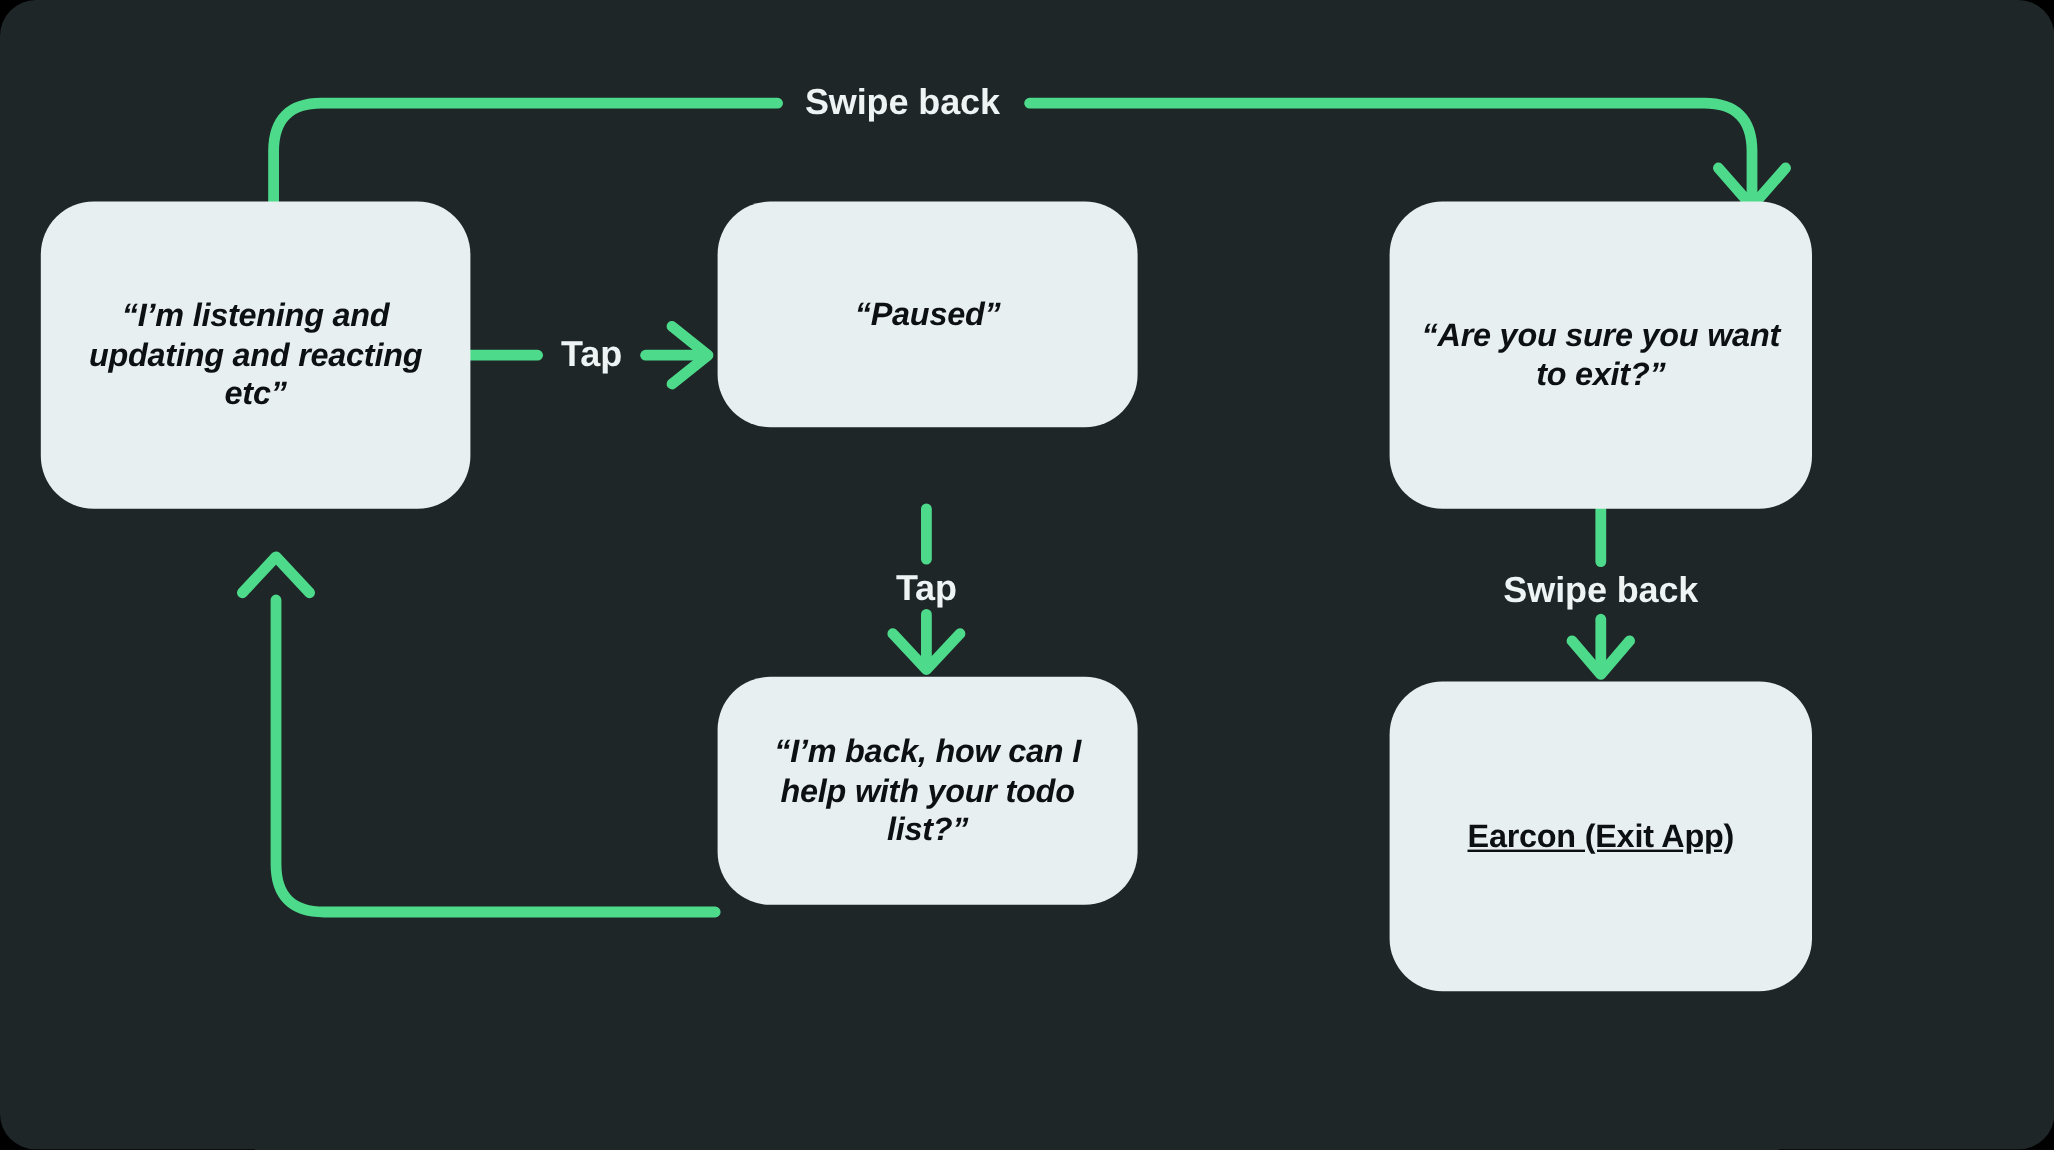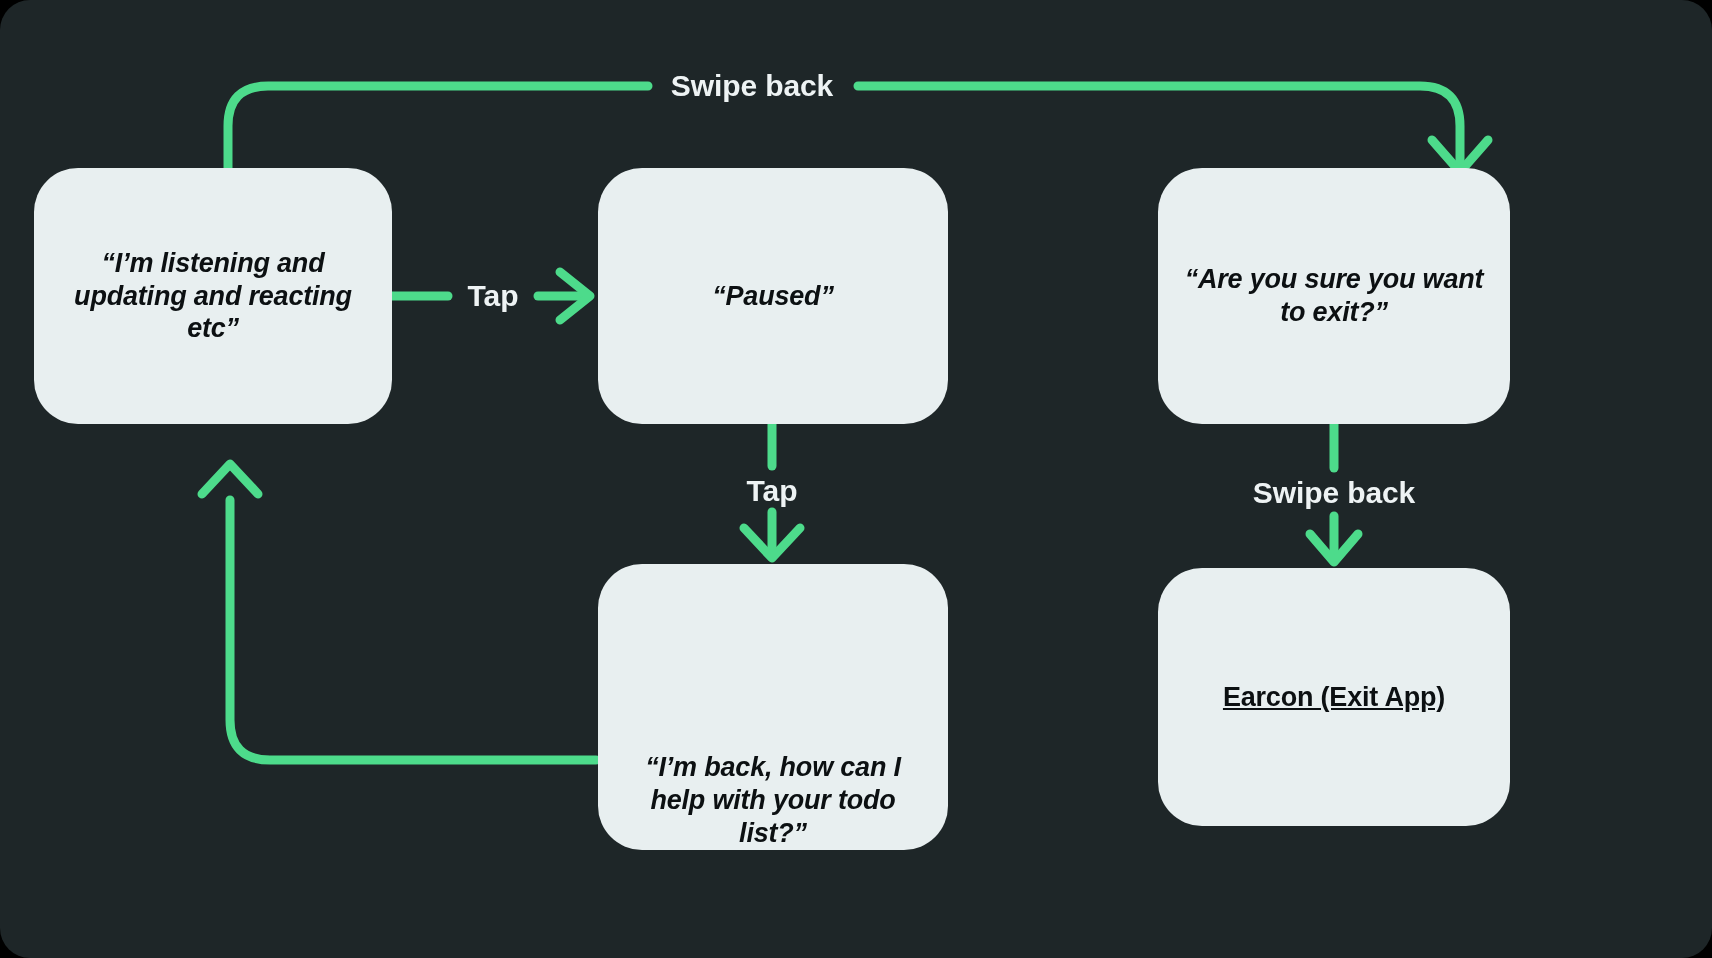--- a/index.html
+++ b/index.html
@@ -90,29 +90,29 @@
 
       <path d="M 596 760 L 270 760 Q 230 760 230 720 L 230 500"></path>
       <path d="M 202 494 L 230 464 L 258 494"></path>
     </g>
   </svg>
 
   <div class="node" style="left:34px; top:168px; width:358px; height:256px;">
     <div class="node-label">“I’m listening and updating and reacting etc”</div>
   </div>
 
-  <div class="node" style="left:598px; top:168px; width:350px; height:256px;">
+  <div class="node" style="left:598px; top:168px; width:350px; height:188px;">
     <div class="node-label">“Paused”</div>
   </div>
 
   <div class="node" style="left:1158px; top:168px; width:352px; height:256px;">
     <div class="node-label">“Are you sure you want to exit?”</div>
   </div>
 
-  <div class="node" style="left:598px; top:564px; width:350px; height:286px;align-items:flex-end;">
+  <div class="node" style="left:598px; top:564px; width:350px; height:190px;">
     <div class="node-label">“I’m back, how can I help with your todo list?”</div>
   </div>
 
   <div class="node" style="left:1158px; top:568px; width:352px; height:258px;">
     <div class="node-label upright">Earcon (Exit App)</div>
   </div>
 
   <div class="edge-label" style="left:752px; top:86px;">Swipe back</div>
 
   <div class="edge-label" style="left:493px; top:296px;">Tap</div>

